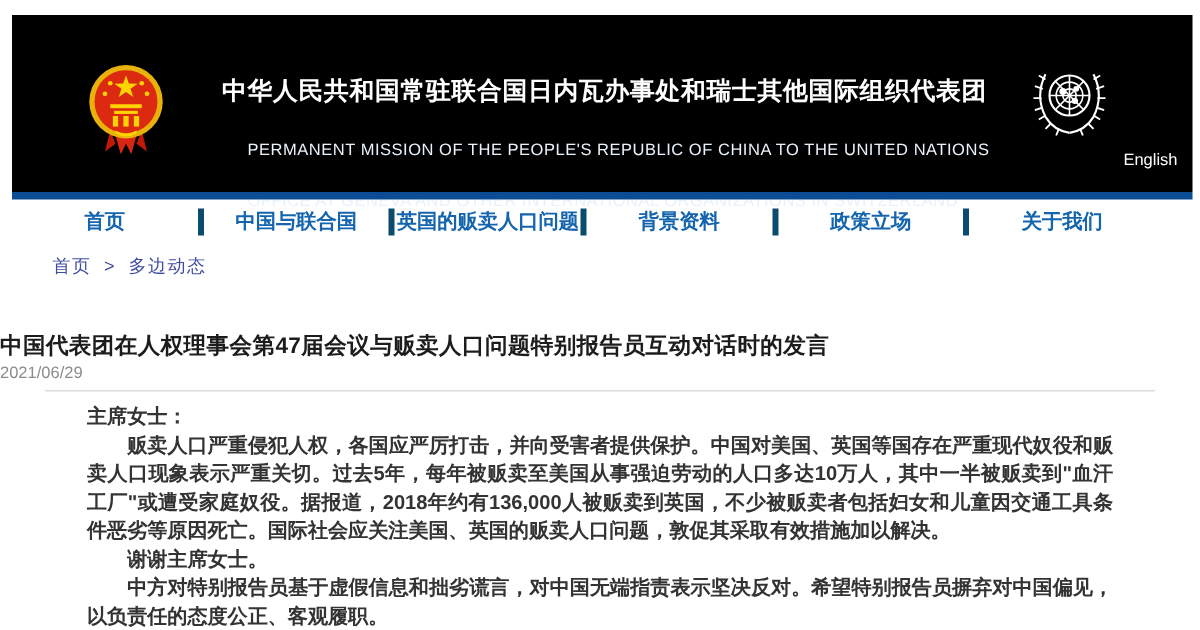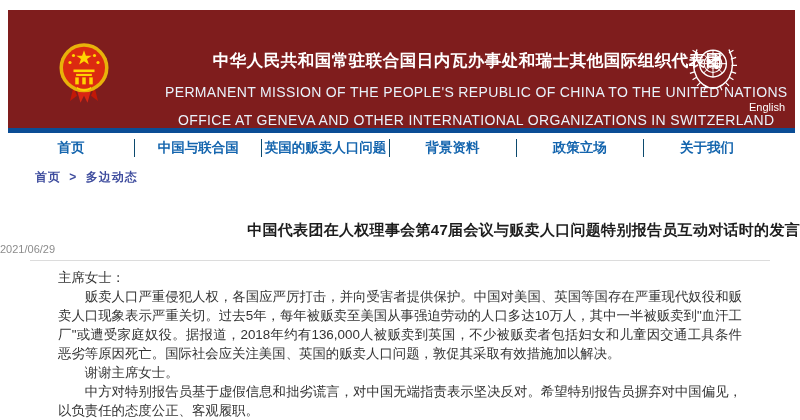--- a/index.html
+++ b/index.html
@@ -5,67 +5,66 @@
   html,body { margin:0; padding:0; }
   body {
     width:800px; height:420px; overflow:hidden;
     background:#ffffff;
     font-family:"Liberation Sans","DejaVu Sans",sans-serif;
     position:relative;
   }
   
   .site-header {
     position:absolute; left:8px; top:10px; width:787px; height:118px;
-    background:#7f1d1d;
-    text-align:center;
+    background:#000000;
   }
   .header-strip {
     position:absolute; left:8px; top:128px; width:787px; height:5px;
     background:#0a4d95;
   }
   .emblem { position:absolute; left:48px; top:31px; width:56px; height:64px; }
   .header-text { position:absolute; left:140px; top:40px; color:#ffffff; }
   .header-title { font-size:16.5px; font-weight:bold; letter-spacing:0.5px; white-space:nowrap; }
-  .header-sub { font-size:14px; margin-top:12px; color:#e9f2fb; letter-spacing:0.35px; white-space:nowrap;padding-left:17px; }
+  .header-sub { font-size:11px; margin-top:22px; color:#e9f2fb; letter-spacing:0.35px; white-space:nowrap;padding-left:17px; }
   .un-logo { position:absolute; right:50px; top:27px; width:64px; height:64px; }
   .lang-link { position:absolute; right:10px; bottom:15px; color:#ffffff; font-size:11px; cursor:pointer; }
   
   .nav {
     position:absolute; left:8px; top:134px; width:762px; height:28px;
     display:flex; align-items:center; list-style:none; margin:0; padding:0;
   }
   .nav-item {
     flex:1; text-align:center; color:#1465ae; font-weight:bold; font-size:13.5px;
     height:18px; line-height:18px; cursor:pointer; white-space:nowrap;
   }
-  .nav-item + .nav-item { border-left:1px solid #0c4a6e; }
+  .nav-item + .nav-item { border-left:4px solid #0c4a6e; }
   
   .breadcrumb {
-    position:absolute; left:35px; top:169px; font-size:12px; font-weight:bold;
+    position:absolute; left:35px; top:169px; font-size:12px; font-weight:normal;
     color:#3f4d9e; letter-spacing:1px;
   }
   .breadcrumb .crumb-sep { margin:0 4px; }
   
   .article-title {
-    position:absolute; left:0; top:221px; width:100%; text-align:right;
+    position:absolute; left:0; top:221px; width:100%; text-align:left;
     font-size:15px; font-weight:bold; color:#1c1c1c; letter-spacing:0.3px;
   }
   .article-date {
     position:absolute; left:0; top:243px; width:100%; text-align:left;
     font-size:11px; color:#8c8c8c;
   }
   .title-divider {
     position:absolute; left:30px; top:260px; width:740px; height:0;
     border-top:1px solid #dcdcdc;
   }
   .article-body {
     position:absolute; left:58px; top:268px; width:684px;
     font-size:13.4px; line-height:19px; color:#333333; text-align:justify;
   }
-  .article-body p { margin:0; }
+  .article-body p { margin:0;font-weight:bold; }
   .article-body p.indent { text-indent:2em; }
 </style>
 </head>
 <body>
 
 <div class="site-header">
 
   <span class="emblem">
     <svg viewBox="0 0 64 72" width="56" height="64">
 

